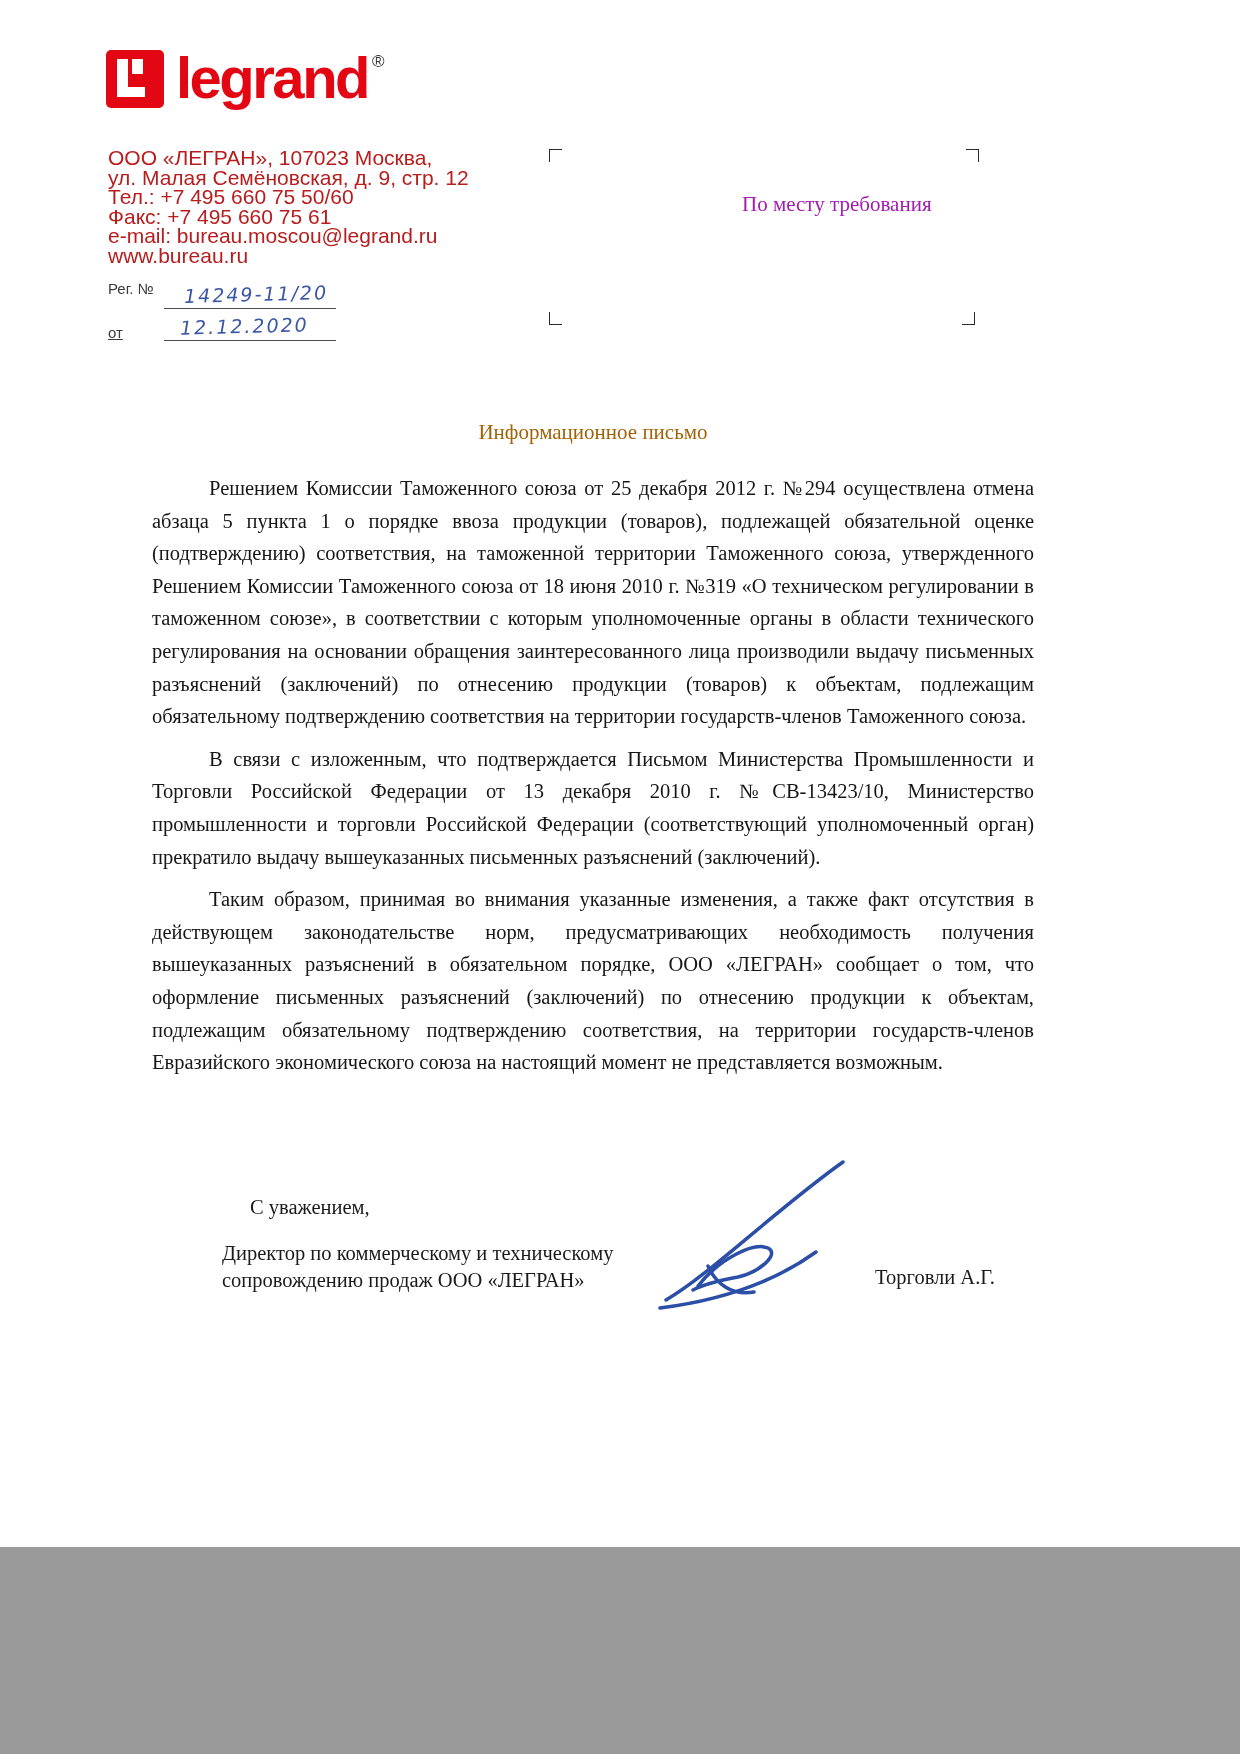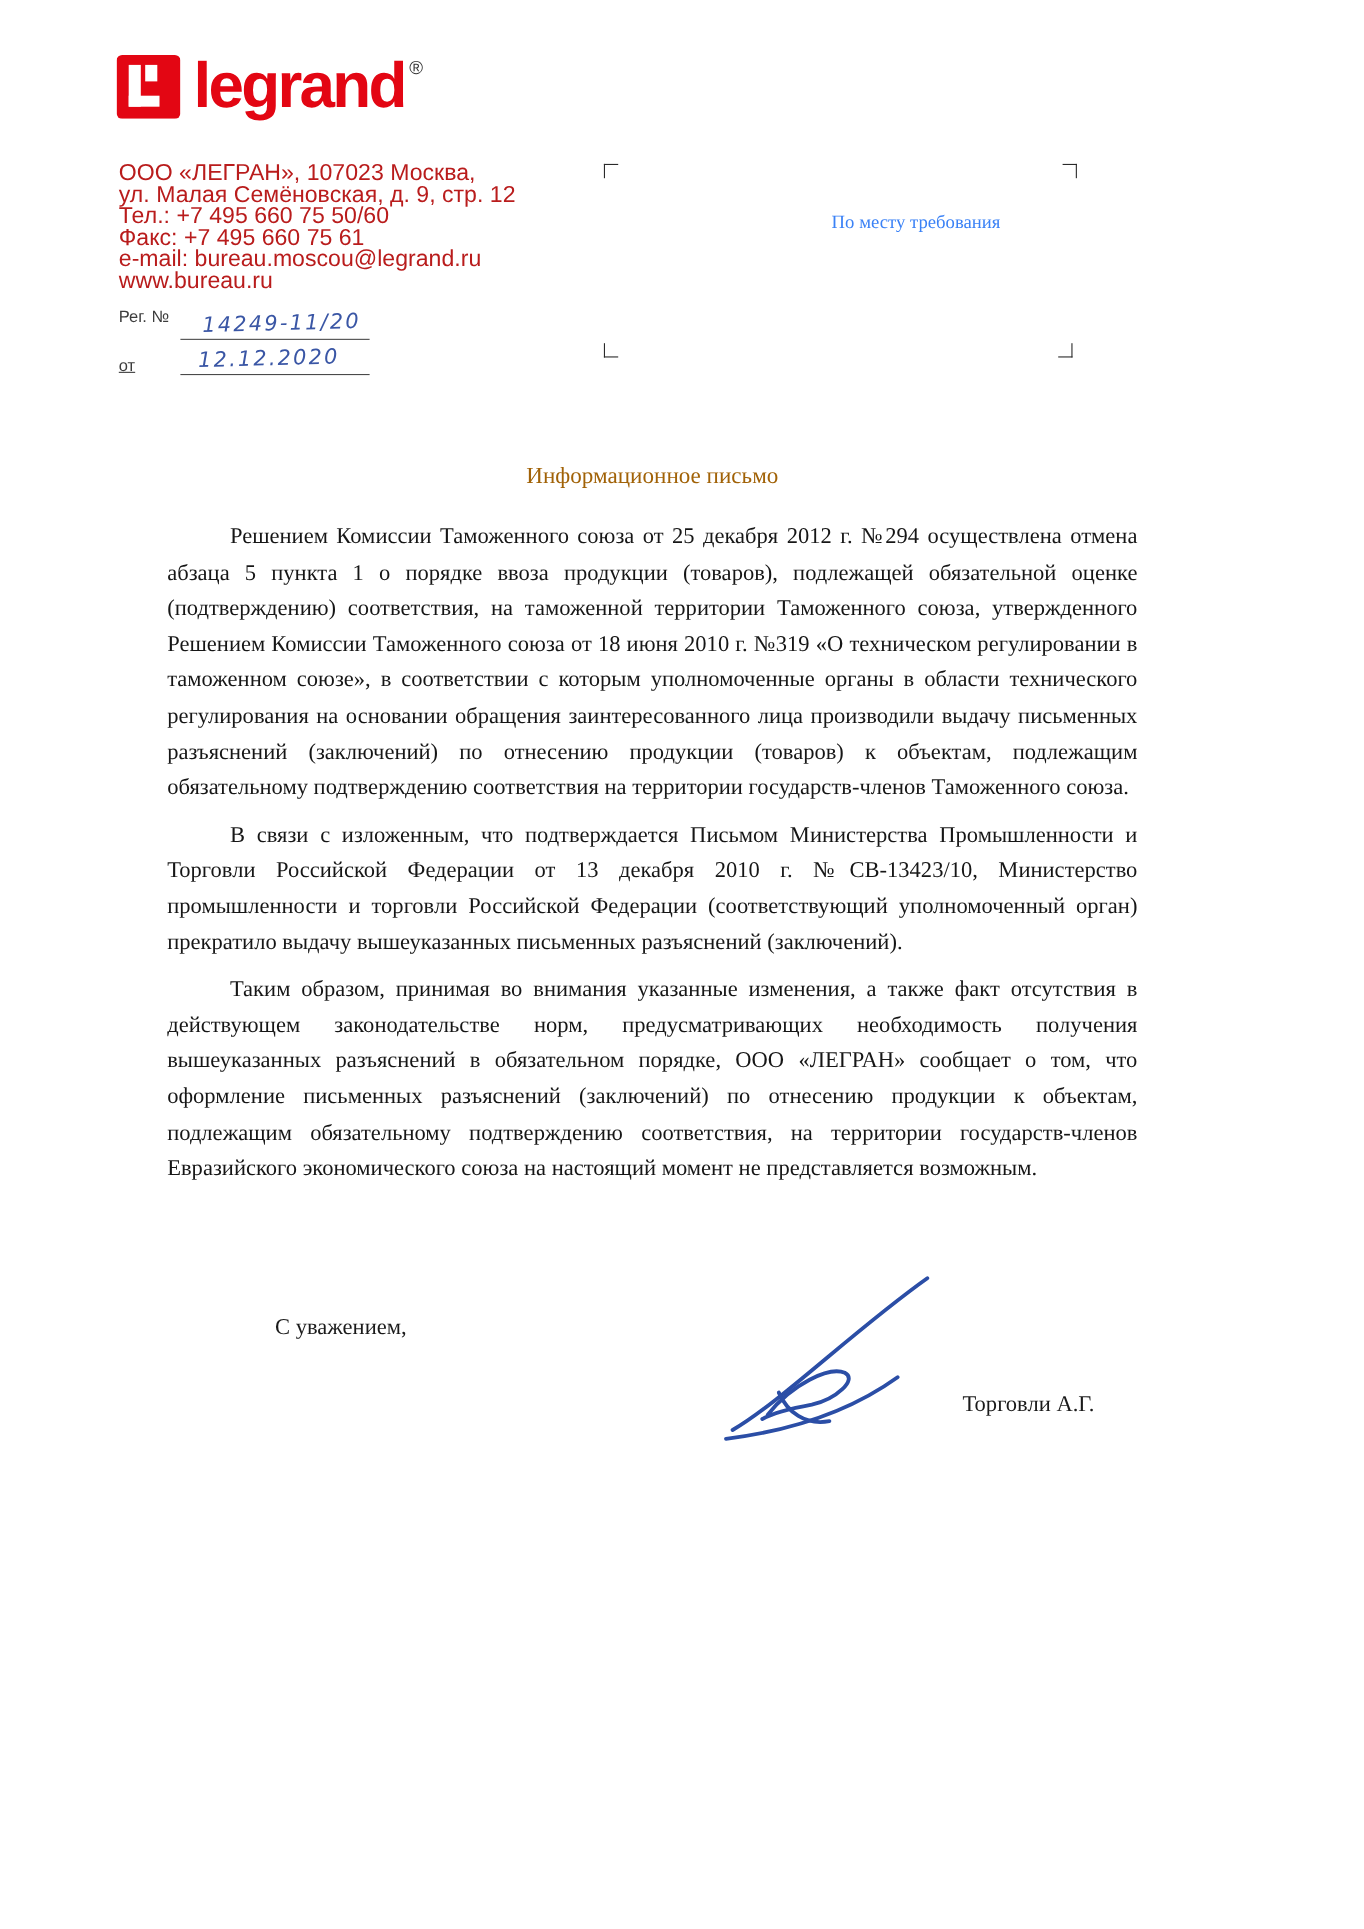--- a/index.html
+++ b/index.html
@@ -1,20 +1,20 @@
 <!DOCTYPE html>
 <html><head>
 <meta charset="utf-8">
 <style>
   * { margin: 0; padding: 0; box-sizing: border-box; }
   html, body { background: #9a9a9a; }
   .page {
     position: relative;
     width: 1240px;
-    height: 1754px;
+    height: 1547px;
     margin: 0 auto;
     background: #ffffff;
     overflow: hidden;
     font-family: "Liberation Serif", serif;
     color: #1a1a1a;
   }
 
   
   .logo {
     position: absolute;
@@ -48,23 +48,22 @@
     font-family: "Liberation Sans", sans-serif;
     font-size: 21px;
     line-height: 19.5px;
     color: #b91c1c;
   }
 
   .recipient-note {
     position: absolute;
     left: 742px;
     top: 192px;
-    font-size: 17px;
-    color: #3b82f6;
-    margin-left: 14px;
+    font-size: 21px;
+    color: #a21caf;
   }
 
   .corner { position: absolute; width: 13px; height: 13px; }
   .corner.tl { left: 549px; top: 149px; border-left: 1.5px solid #2a2a2a; border-top: 1.5px solid #2a2a2a; }
   .corner.tr { left: 966px; top: 149px; border-right: 1.5px solid #2a2a2a; border-top: 1.5px solid #2a2a2a; }
   .corner.bl { left: 549px; top: 312px; border-left: 1.5px solid #2a2a2a; border-bottom: 1.5px solid #2a2a2a; }
   .corner.br { left: 962px; top: 312px; border-right: 1.5px solid #2a2a2a; border-bottom: 1.5px solid #2a2a2a; }
 
   .reg-label {
     position: absolute;
@@ -189,20 +188,21 @@
 
   <div class="letter-title">Информационное письмо</div>
 
   <div class="letter-body">
     <p>Решением Комиссии Таможенного союза от 25 декабря 2012 г. №294 осуществлена отмена абзаца 5 пункта 1 о порядке ввоза продукции (товаров), подлежащей обязательной оценке (подтверждению) соответствия, на таможенной территории Таможенного союза, утвержденного Решением Комиссии Таможенного союза от 18 июня 2010 г. №319 «О техническом регулировании в таможенном союзе», в соответствии с которым уполномоченные органы в области технического регулирования на основании обращения заинтересованного лица производили выдачу письменных разъяснений (заключений) по отнесению продукции (товаров) к объектам, подлежащим обязательному подтверждению соответствия на территории государств-членов Таможенного союза.</p>
     <p>В связи с изложенным, что подтверждается Письмом Министерства Промышленности и Торговли Российской Федерации от 13 декабря 2010 г. №СВ-13423/10, Министерство промышленности и торговли Российской Федерации (соответствующий уполномоченный орган) прекратило выдачу вышеуказанных письменных разъяснений (заключений).</p>
     <p>Таким образом, принимая во внимания указанные изменения, а также факт отсутствия в действующем законодательстве норм, предусматривающих необходимость получения вышеуказанных разъяснений в обязательном порядке, ООО «ЛЕГРАН» сообщает о том, что оформление письменных разъяснений (заключений) по отнесению продукции к объектам, подлежащим обязательному подтверждению соответствия, на территории государств-членов Евразийского экономического союза на настоящий момент не представляется возможным.</p>
   </div>
 
   <div class="closing-salutation">С уважением,</div>
+  <div class="signer-title">Директор по коммерческому и техническому сопровождению продаж ООО «ЛЕГРАН»</div>
 
   <svg class="signature" viewBox="0 0 240 175" xmlns="http://www.w3.org/2000/svg">
     <g fill="none" stroke="#2b4ea6" stroke-width="3.5" stroke-linecap="round">
       <path d="M 28 152 C 70 128, 140 60, 205 14"></path>
       <path d="M 60 138 C 82 110, 116 94, 130 100 C 142 106, 122 124, 100 129 C 84 132, 66 136, 55 142"></path>
       <path d="M 22 160 C 70 154, 128 140, 178 104"></path>
       <path d="M 70 118 C 78 136, 94 148, 116 144"></path>
     </g>
   </svg>
 

